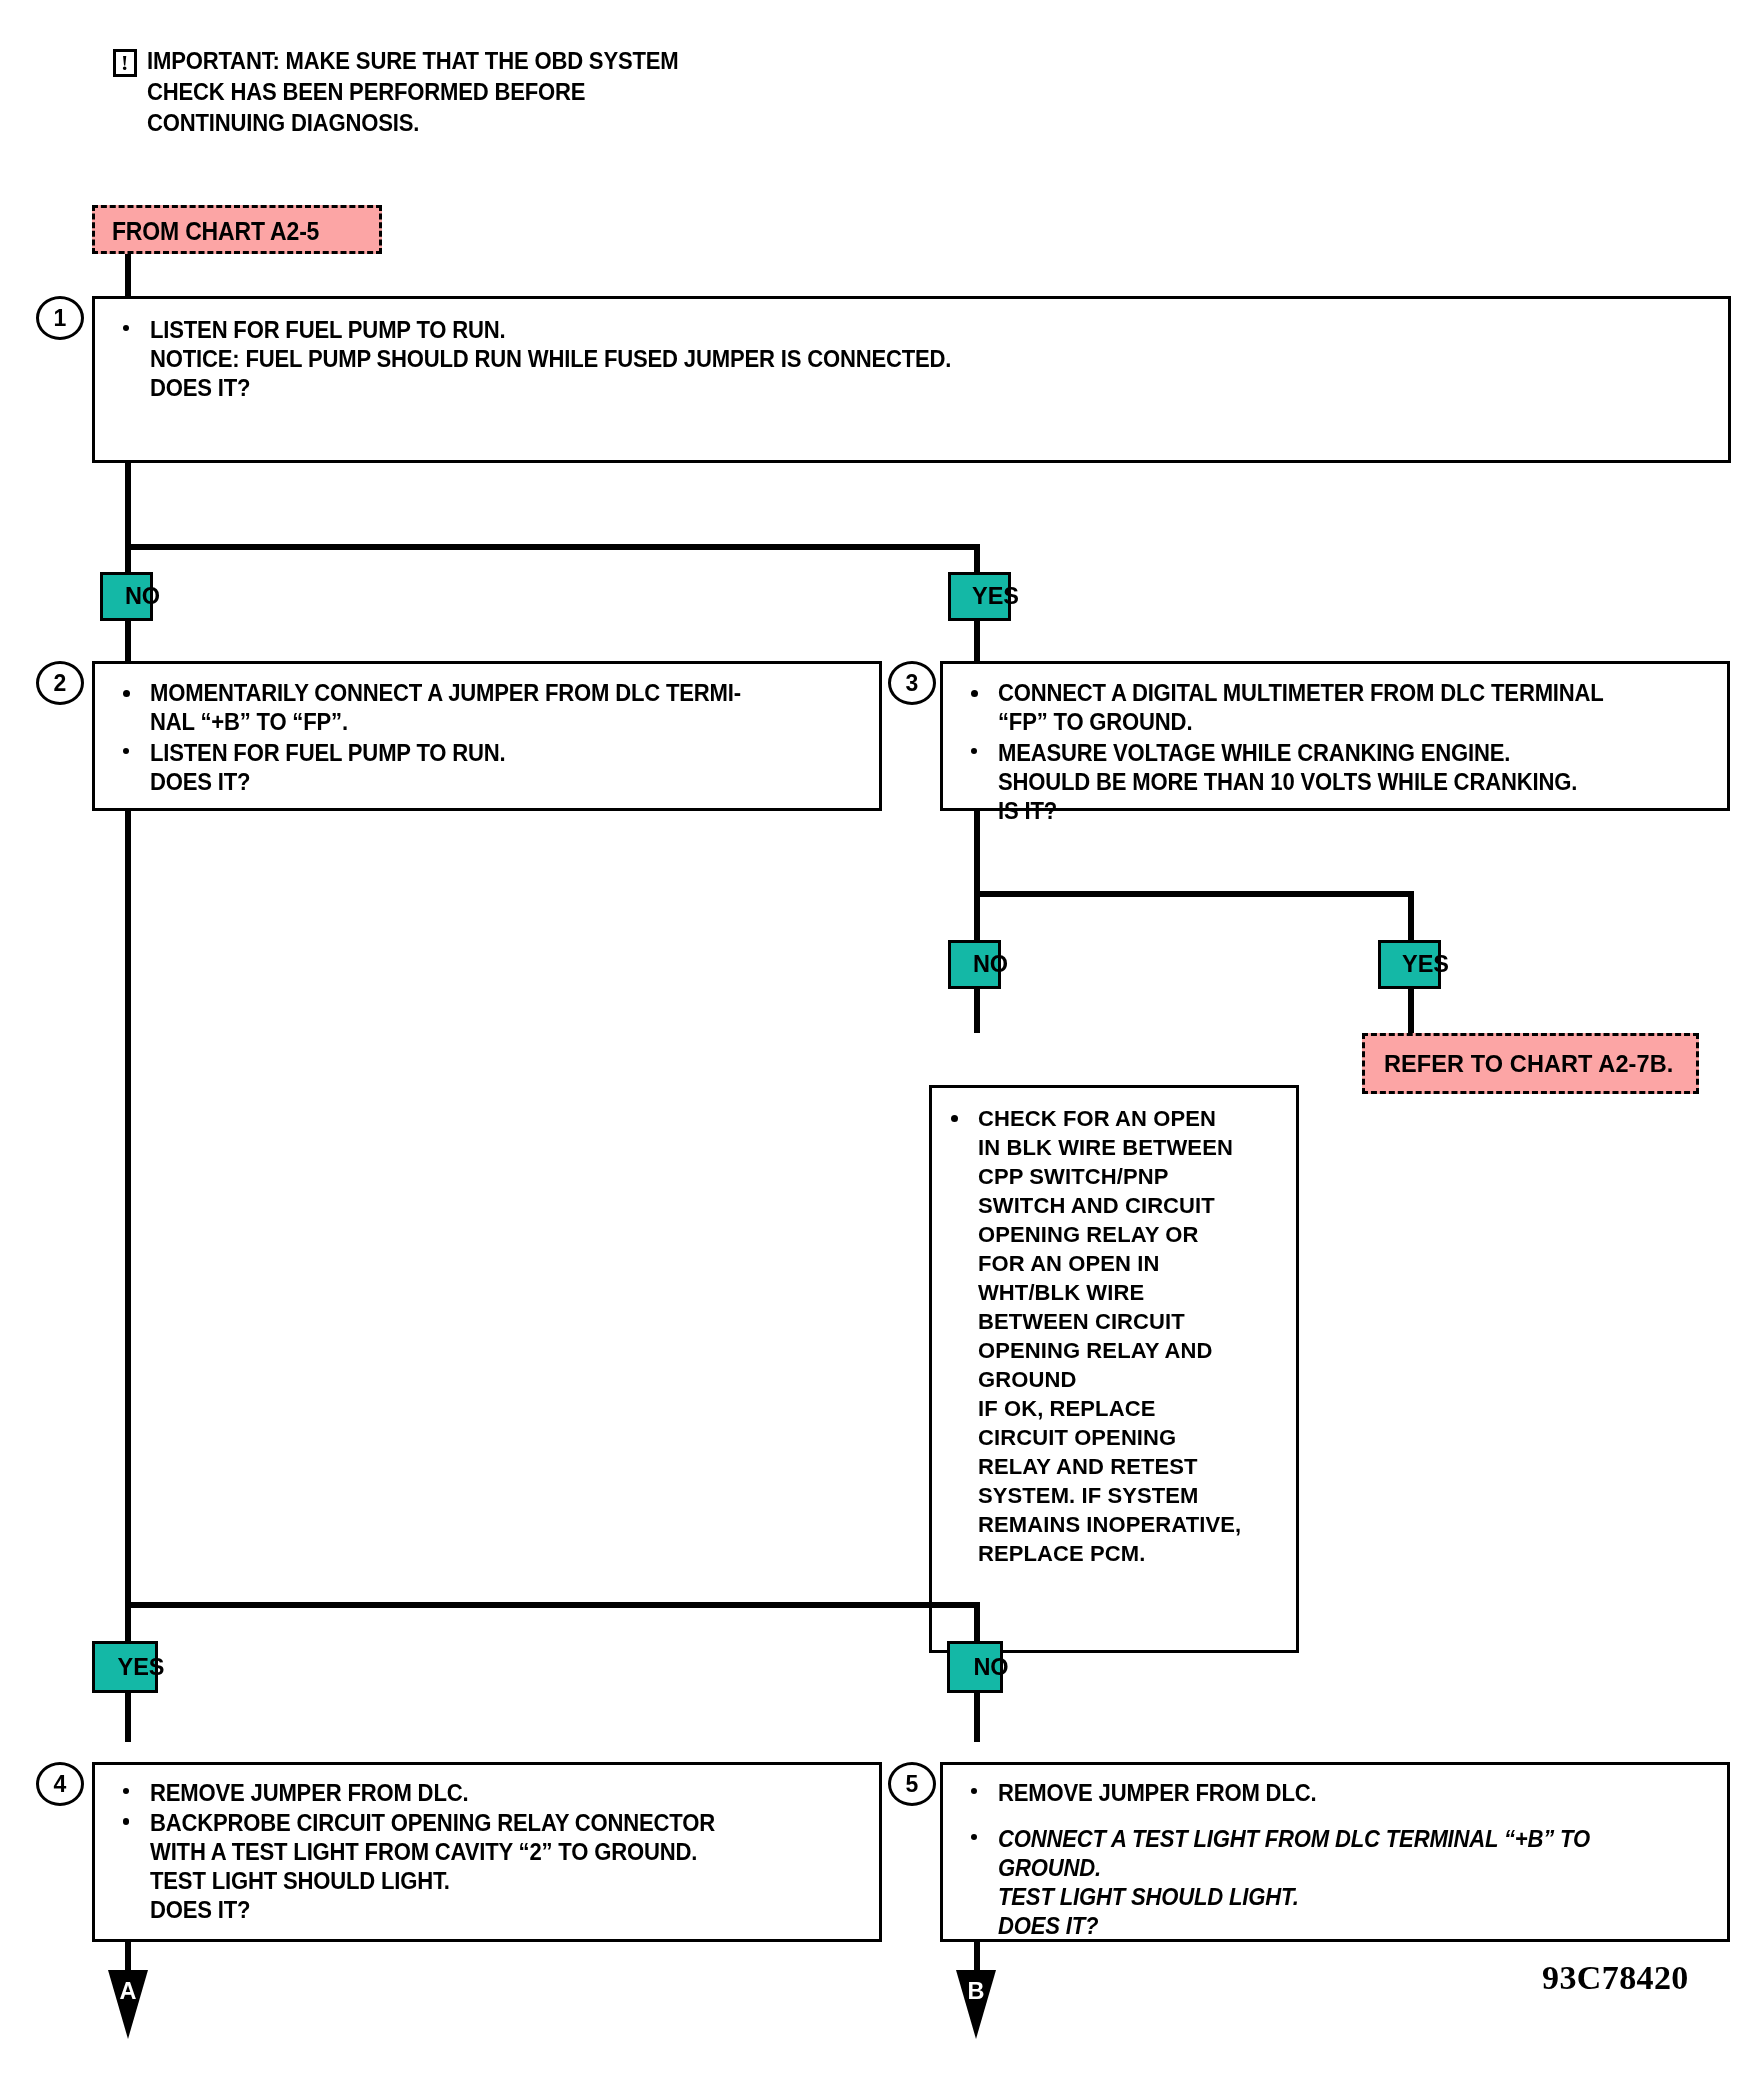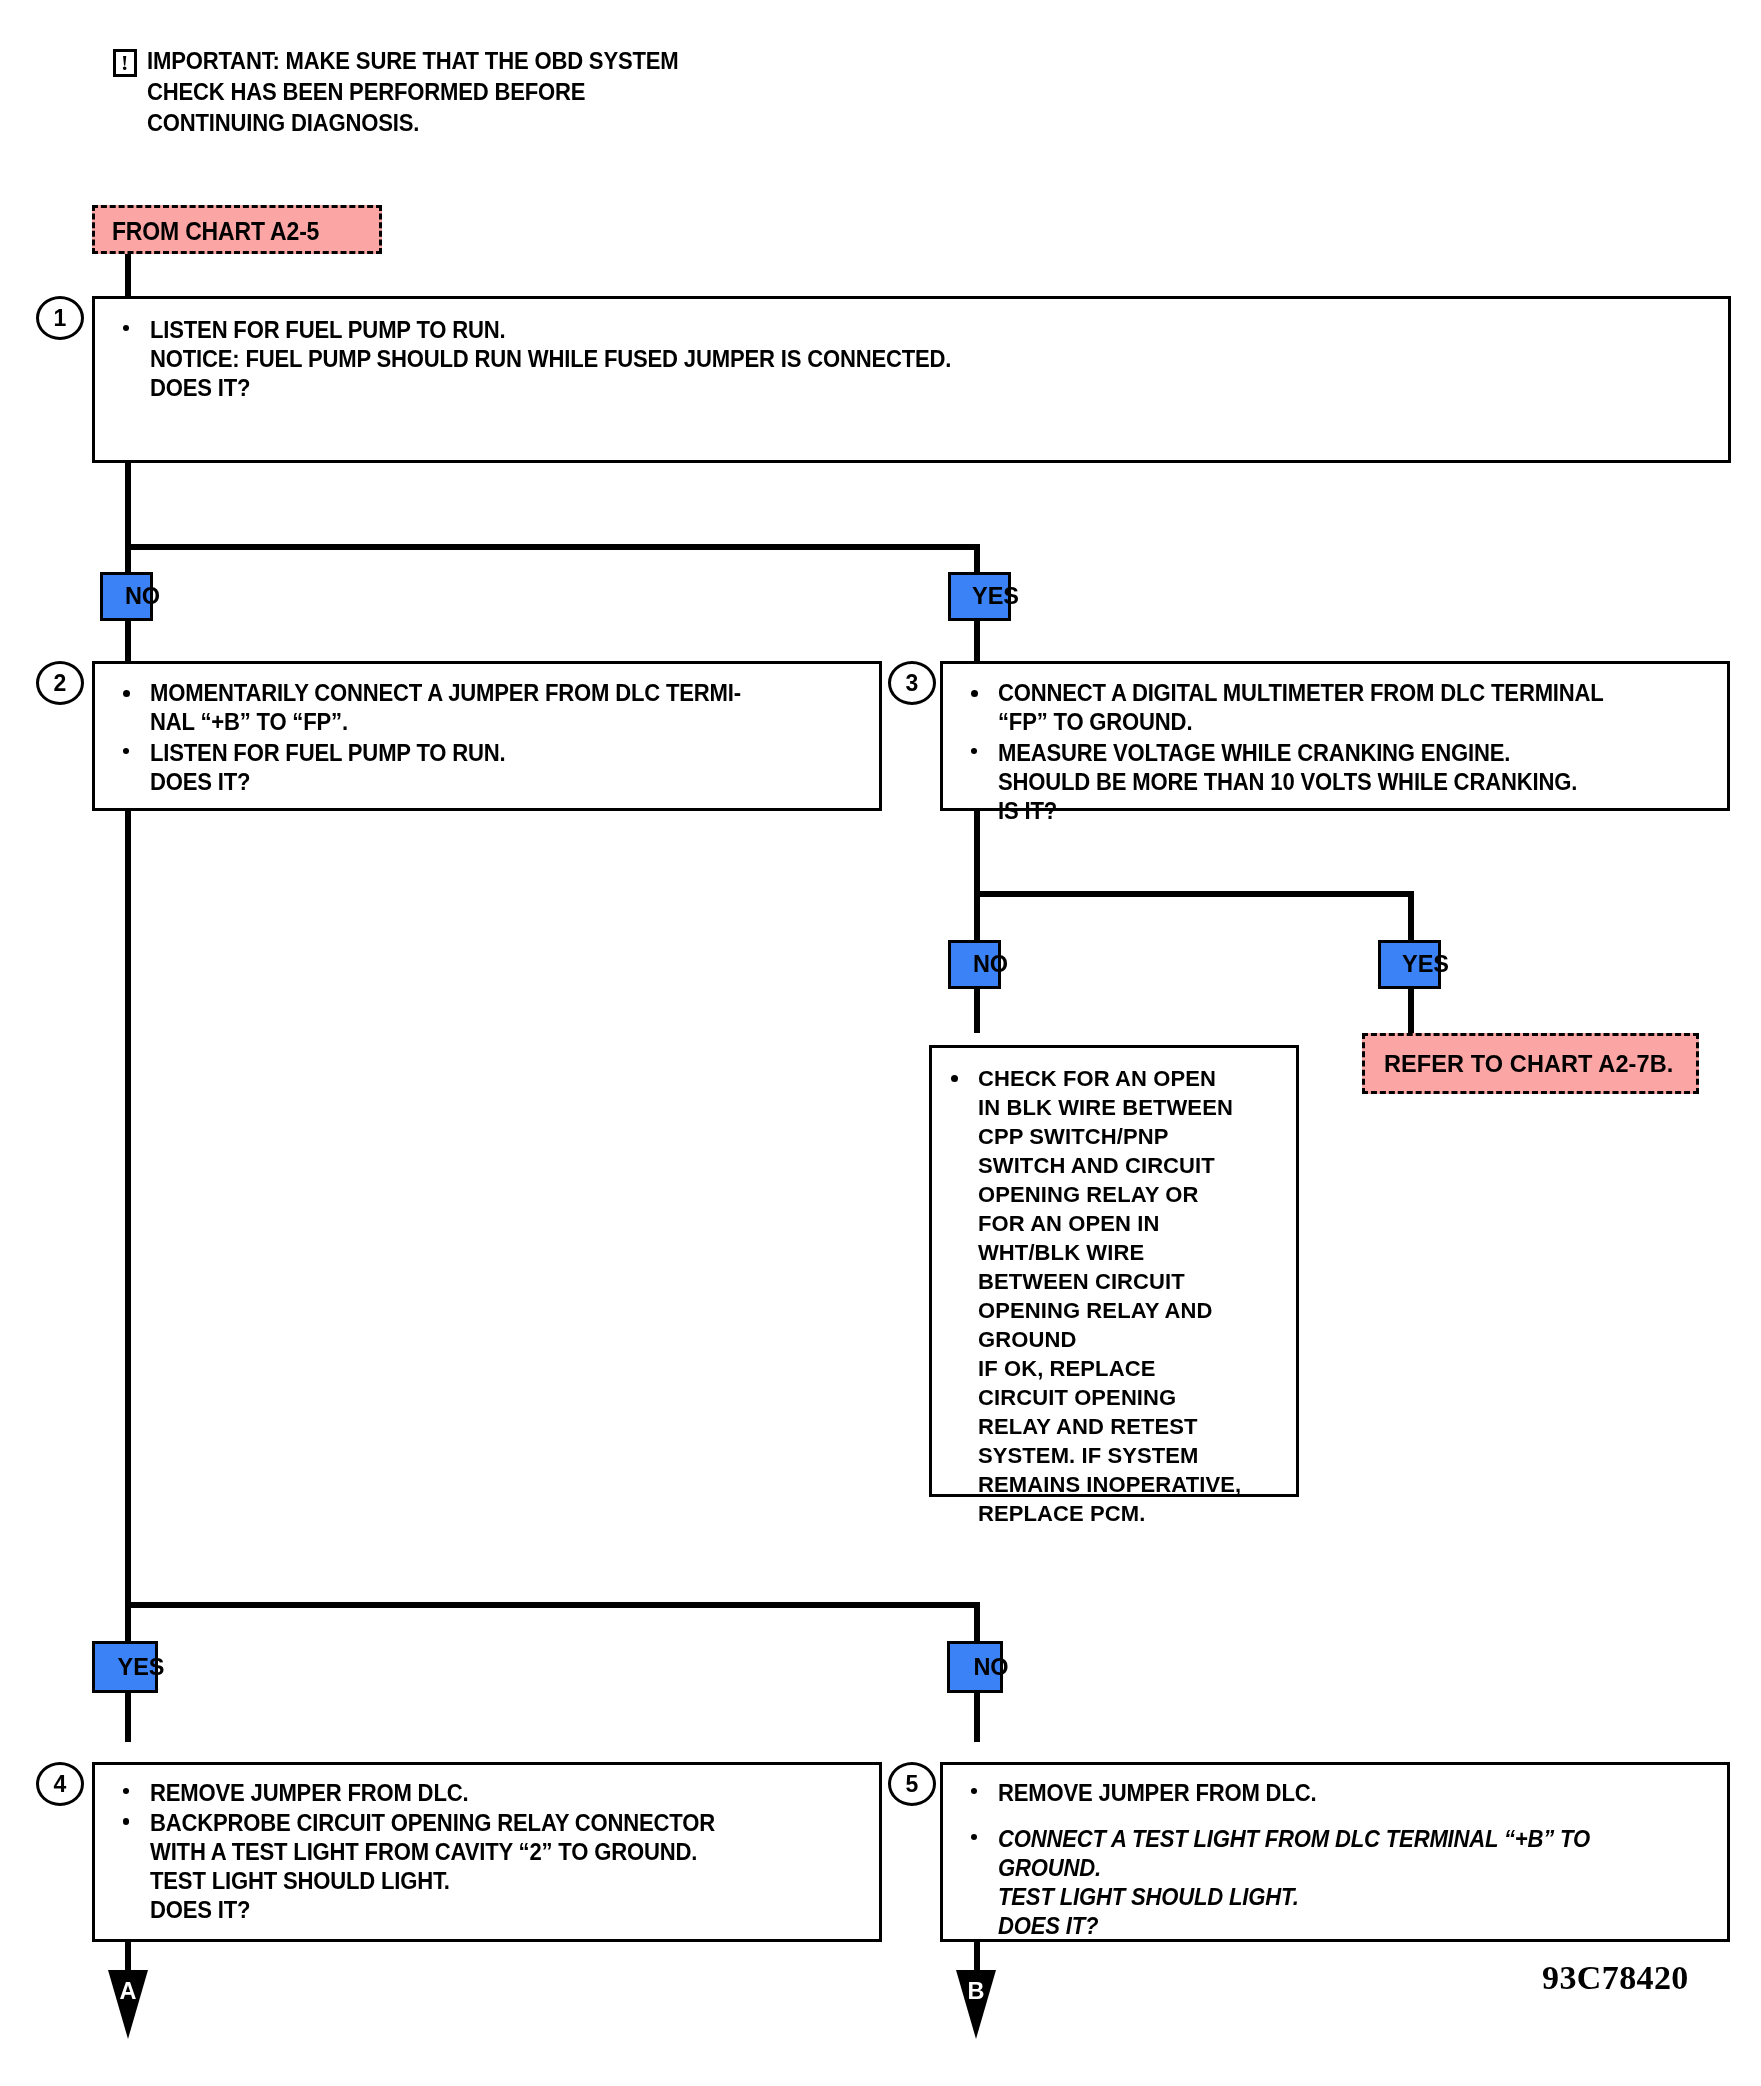--- a/index.html
+++ b/index.html
@@ -31,21 +31,21 @@
   }
   .dashbox {
     position: absolute;
     border: 3.9px dashed #000;
     background: #fca5a5;
     box-sizing: border-box;
   }
   .labelbox {
     position: absolute;
     border: 3.9px solid #000;
-    background: #3b82f6;
+    background: #14b8a6;
     box-sizing: border-box;
     display: flex;
     align-items: center;
     justify-content: center;
     font-weight: bold;
     letter-spacing: 0px;
     padding-left: 32px;
   }
 
   
@@ -237,21 +237,21 @@
   <div class="hline" style="left:974px; top:891px; width:439px;"></div>
   <div class="vline" style="left:974px; top:891px; height:61px;"></div>
   <div class="vline" style="left:1408px; top:891px; height:61px;"></div>
 
   <div class="labelbox" style="left:948px; top:940px; width:53px; height:49px; font-size:23.5px;">NO</div>
   <div class="labelbox" style="left:1378px; top:940px; width:63px; height:49px; font-size:23.5px;">YES</div>
 
   <div class="vline" style="left:974px; top:989px; height:44px;"></div>
   <div class="vline" style="left:1408px; top:989px; height:44px;"></div>
 
-  <div class="stepbox" style="left:929px; top:1045px; width:370px; height:452px;">
+  <div class="stepbox" style="left:929px; top:1085px; width:370px; height:568px;">
     <div class="bullets" style="left:19px; top:15.7px; width:329px;">
       <div class="bullet-row">
         <span class="bullet-dot big"></span>
         <span class="wide bullet-text">CHECK FOR AN OPEN
 IN BLK WIRE BETWEEN
 CPP SWITCH/PNP
 SWITCH AND CIRCUIT
 OPENING RELAY OR
 FOR AN OPEN IN
 WHT/BLK WIRE

